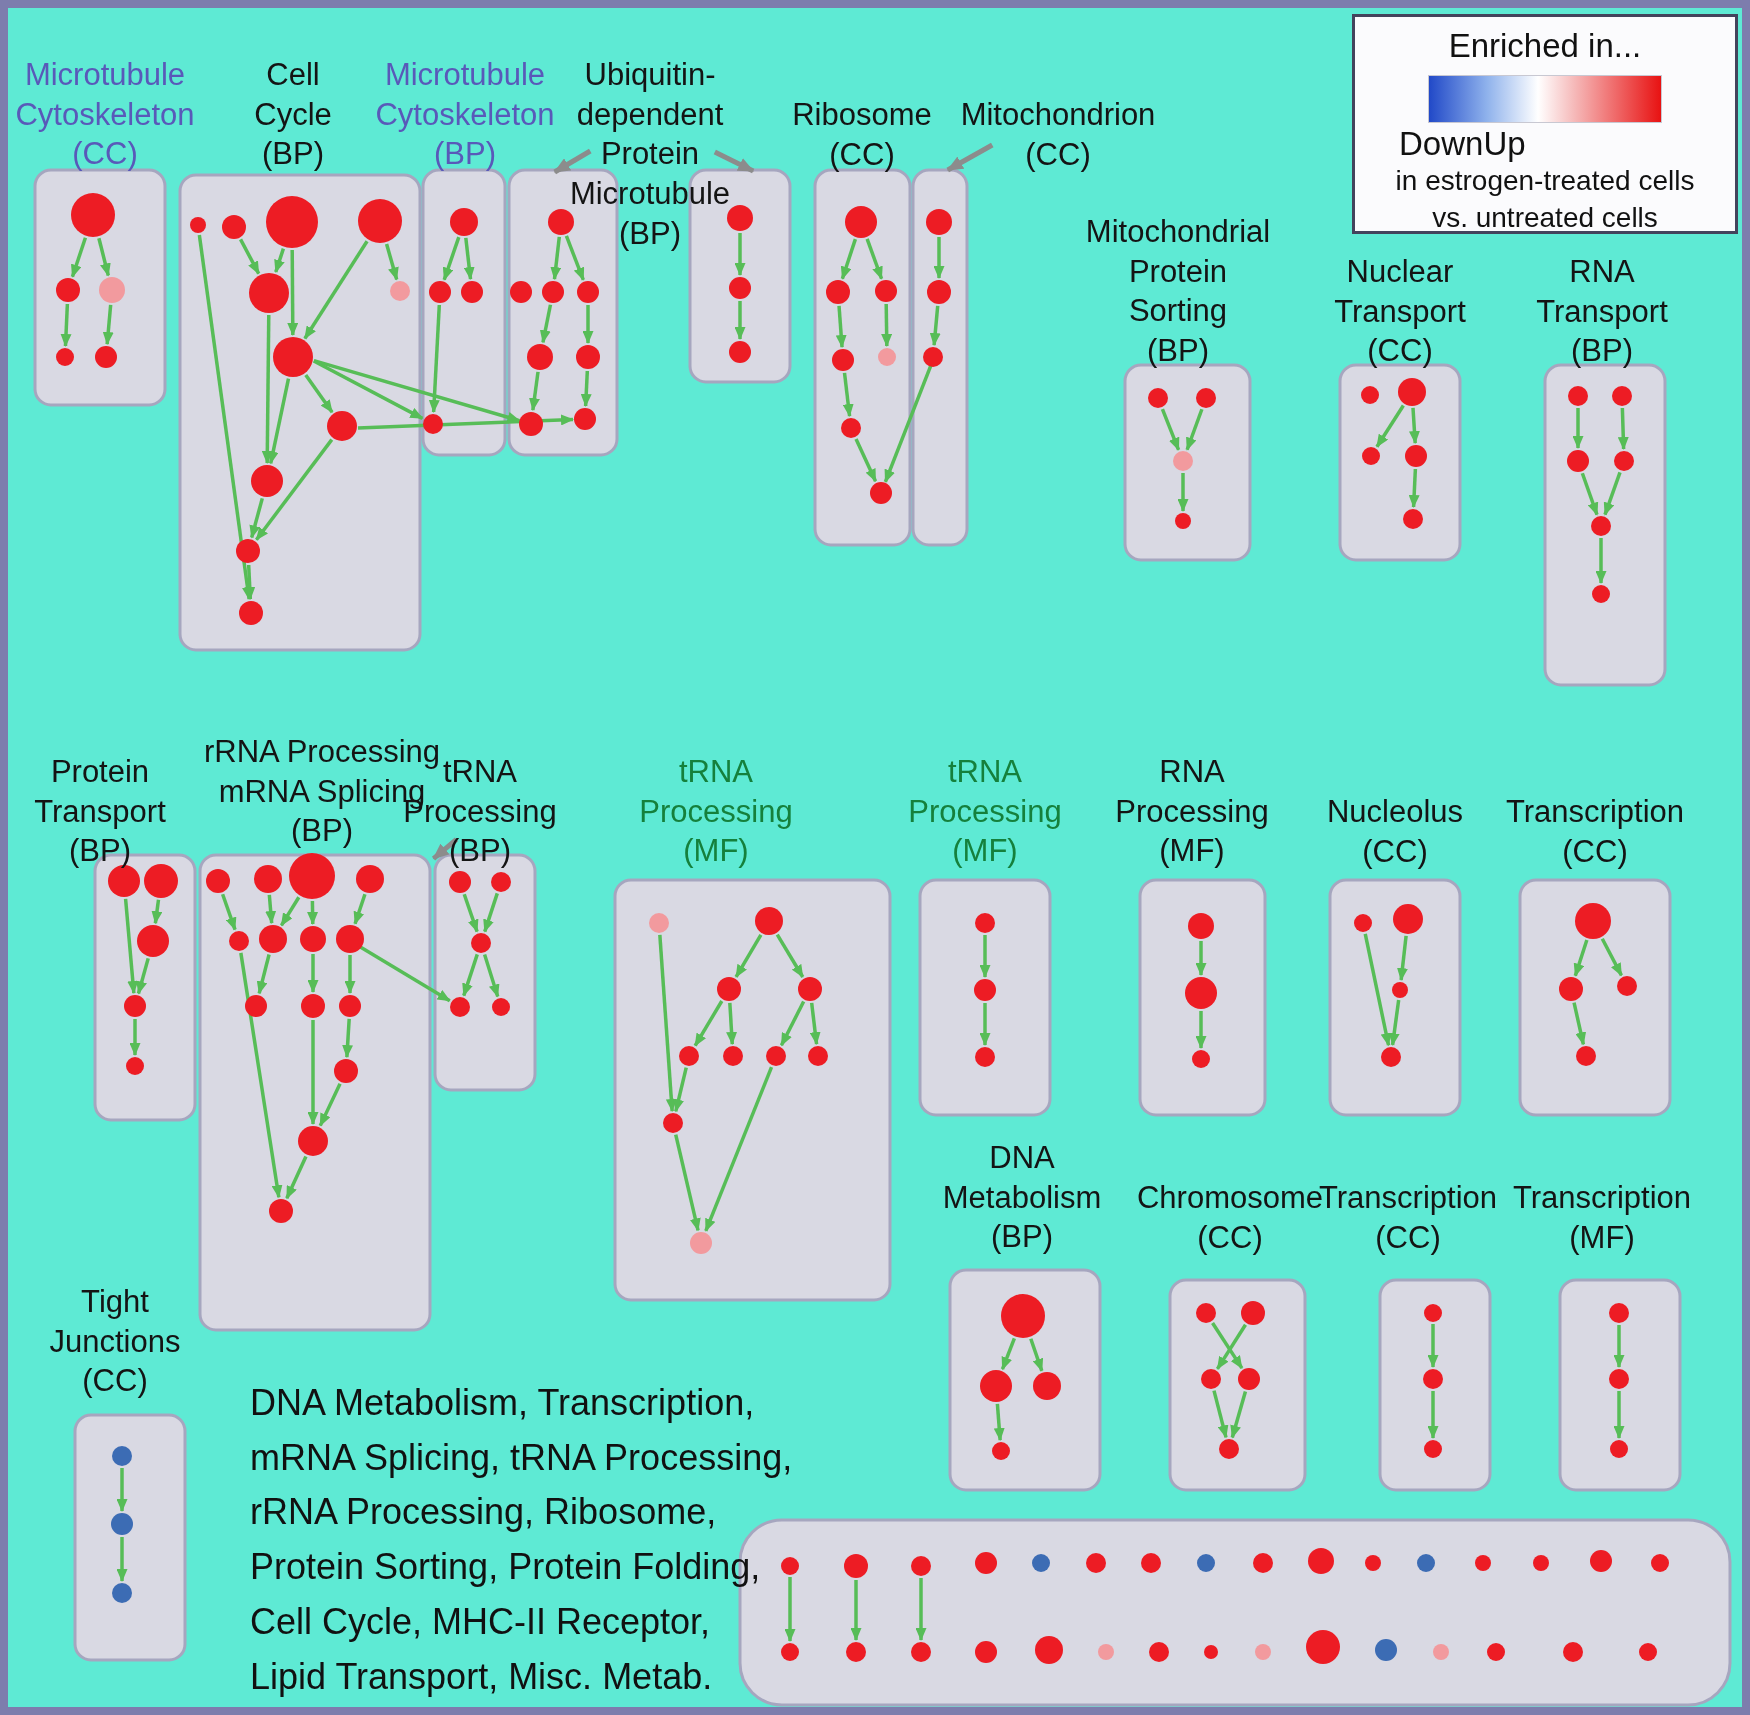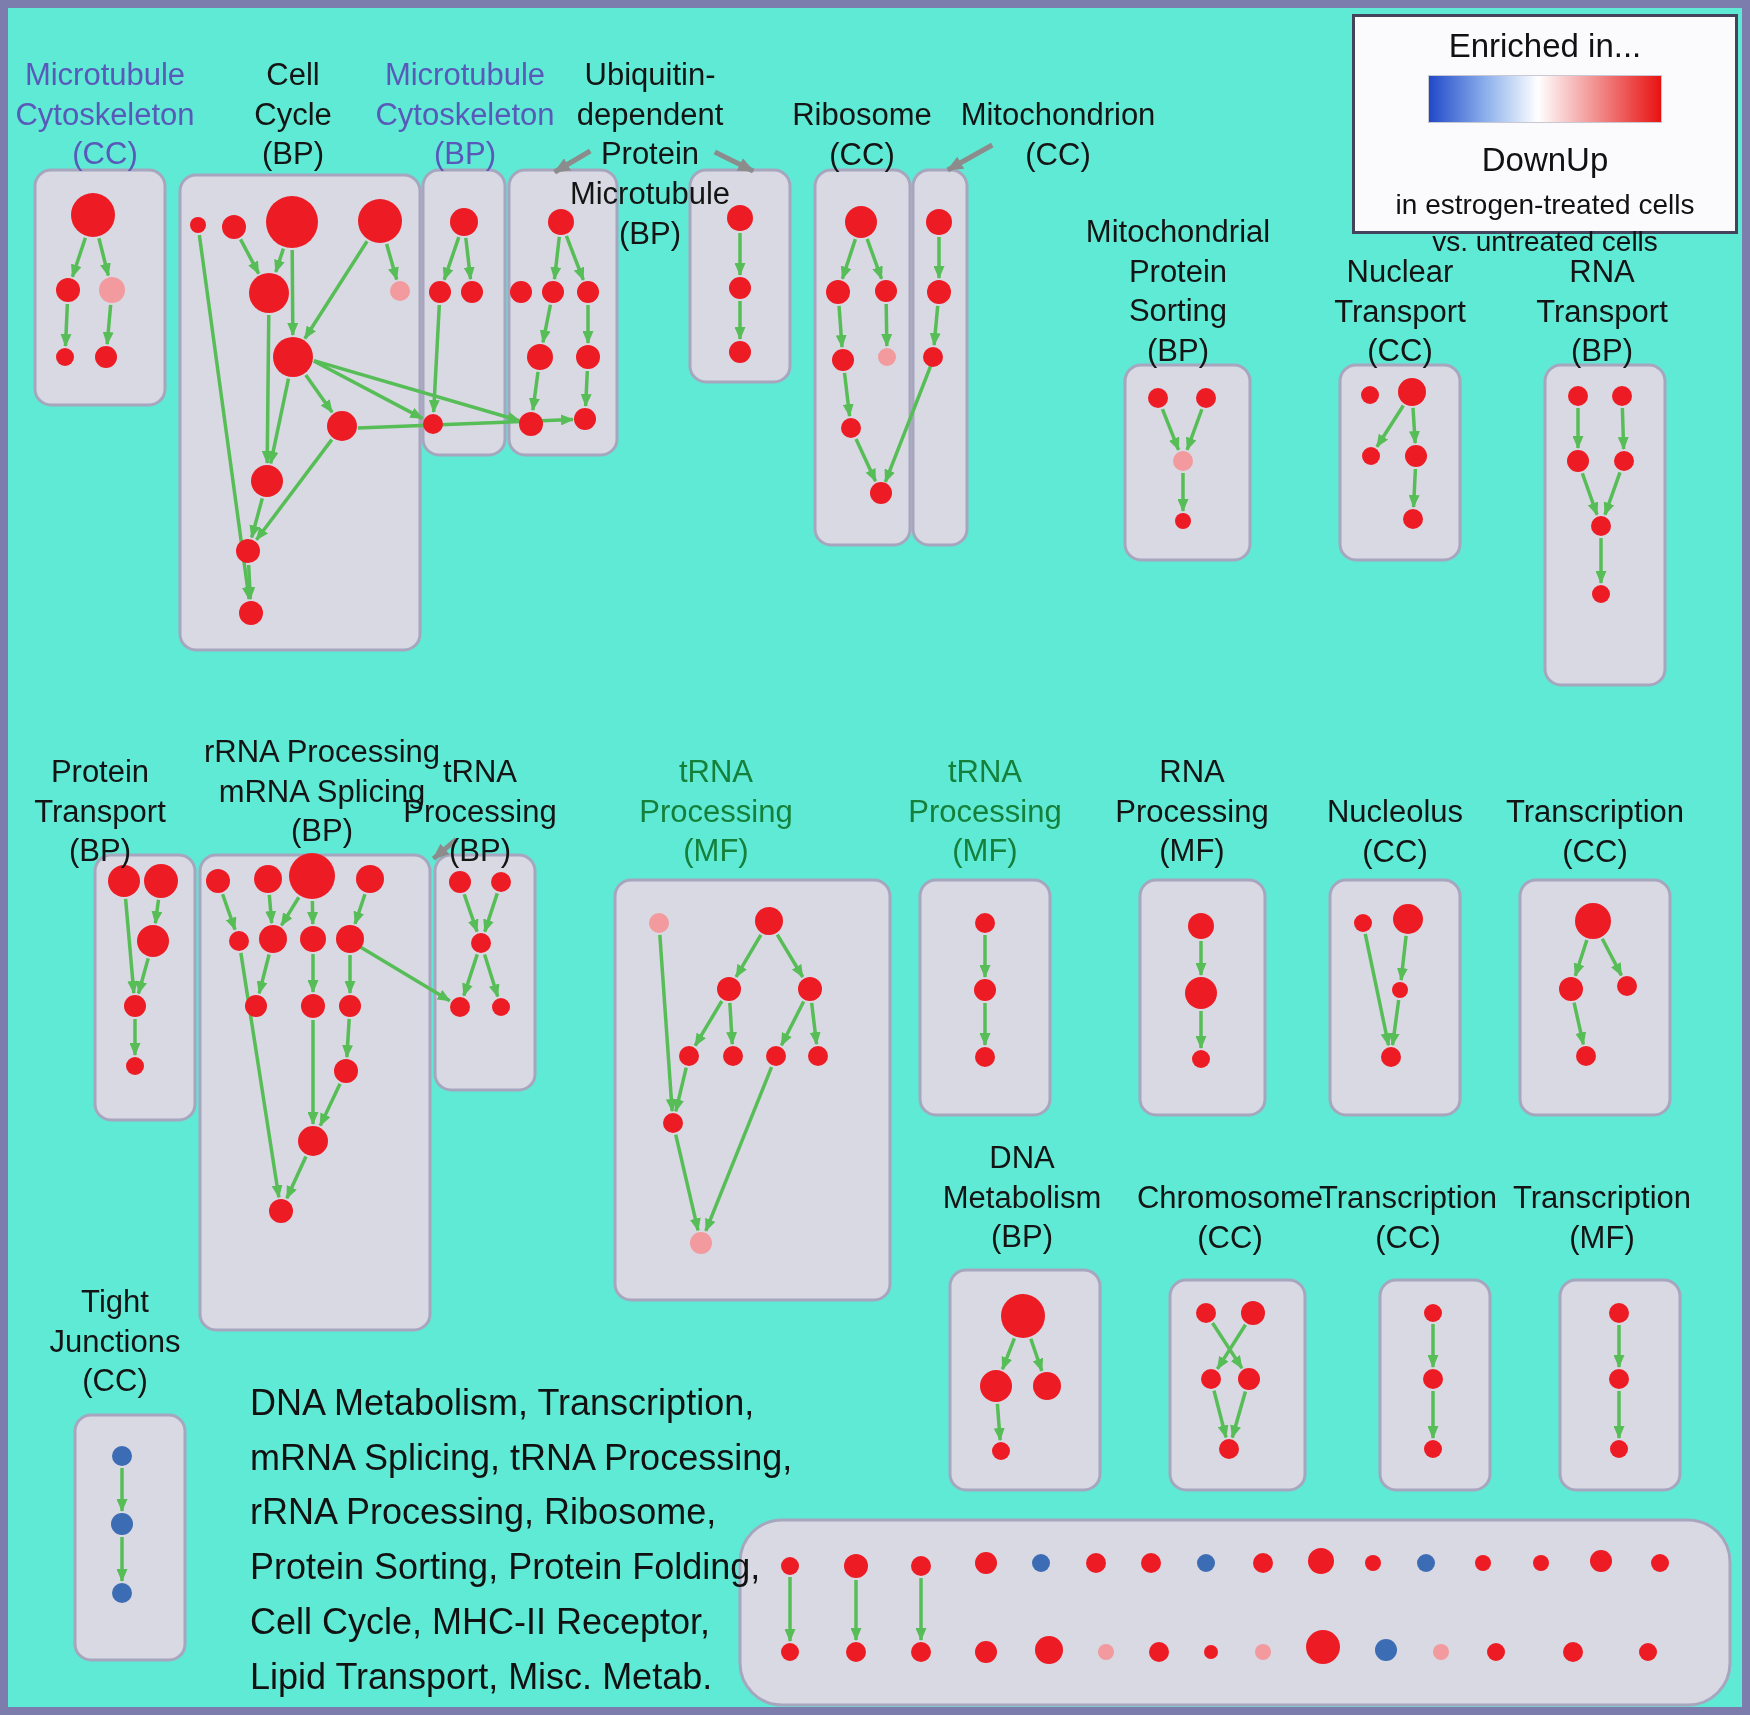--- a/index.html
+++ b/index.html
@@ -29,22 +29,22 @@
     font-size:36px;line-height:1.52;color:#111;
     white-space:pre-line;text-align:left;
   }
   .legend{
     position:absolute;left:1352px;top:14px;width:386px;height:220px;
     background:#fbfbfd;border:3px solid #43435c;box-sizing:border-box;
     text-align:center;color:#111;
   }
   .legend-title{font-size:33px;margin-top:10px;}
   .legend-bar{width:232px;height:46px;margin:10px auto 2px auto;border:1px solid #c8c8d2;}
-  .legend-row{display:flex;justify-content:center;padding:0 44px;font-size:33px;margin-top:18px;}
-  .legend-subs{margin-top:8px;}
+  .legend-row{display:flex;justify-content:flex-start;padding:0 44px;font-size:33px;margin-top:2px;}
+  .legend-subs{}
   .legend-sub{font-size:28px;line-height:1.32;}
 </style>
 </head>
 <body>
 
 <div id="figure">
 
   <svg id="diagram" width="1750" height="1715" viewBox="0 0 1750 1715">
       <defs>
         <marker id="arrow-edge" markerWidth="14" markerHeight="11" refX="12" refY="5.5" orient="auto" markerUnits="userSpaceOnUse">

